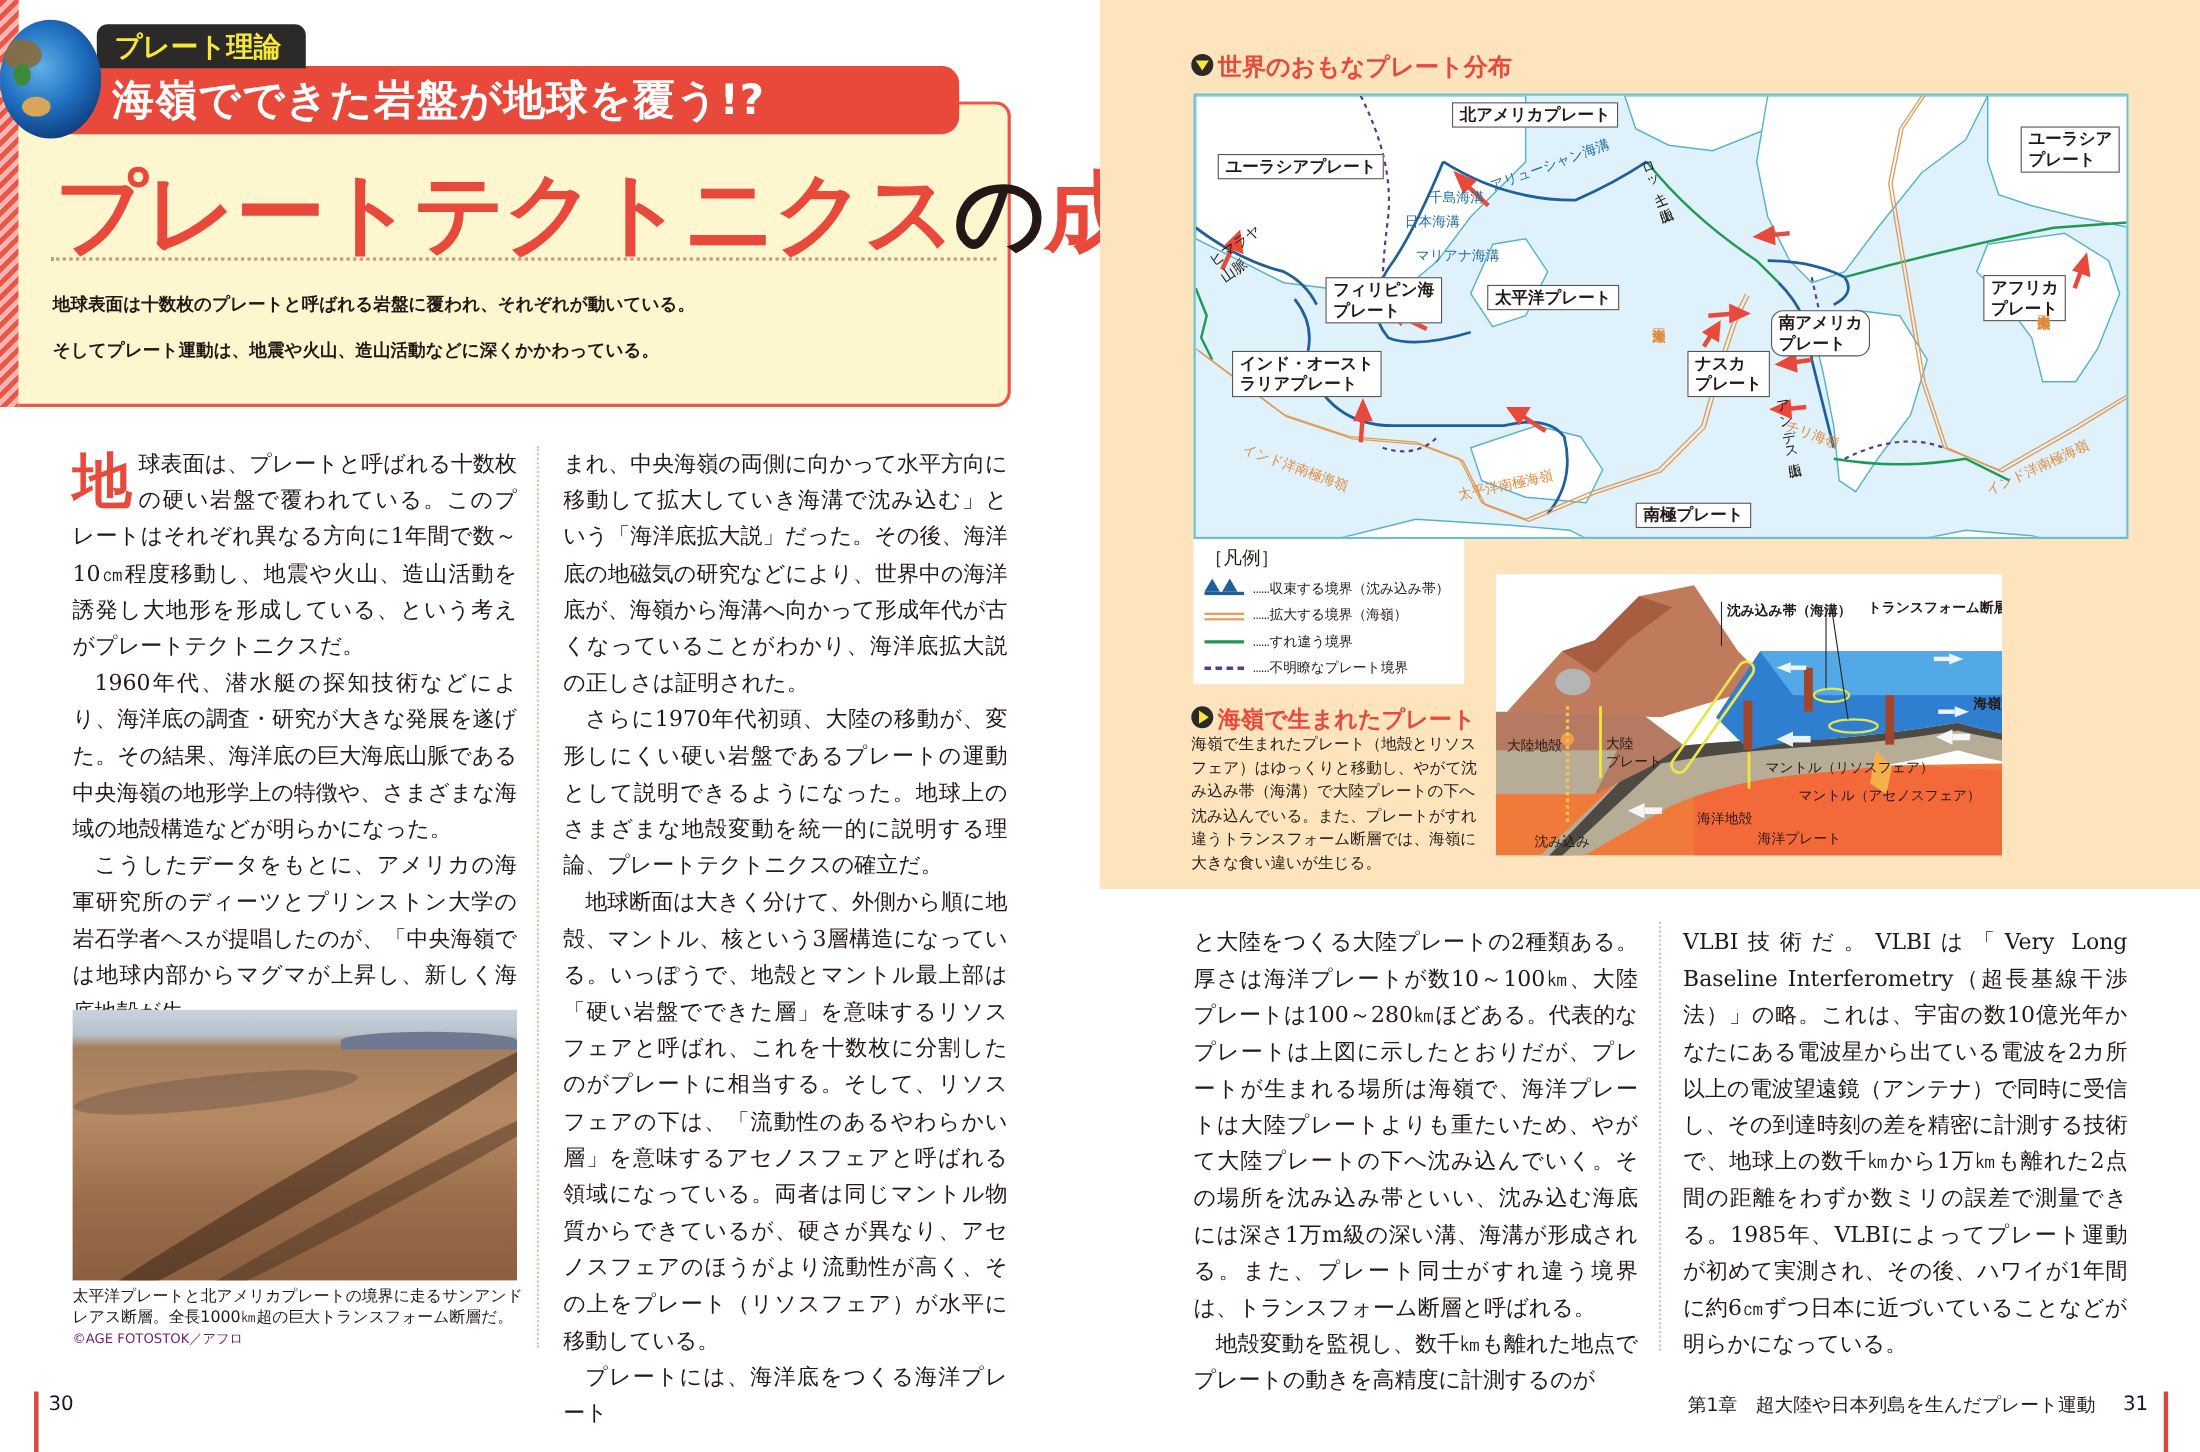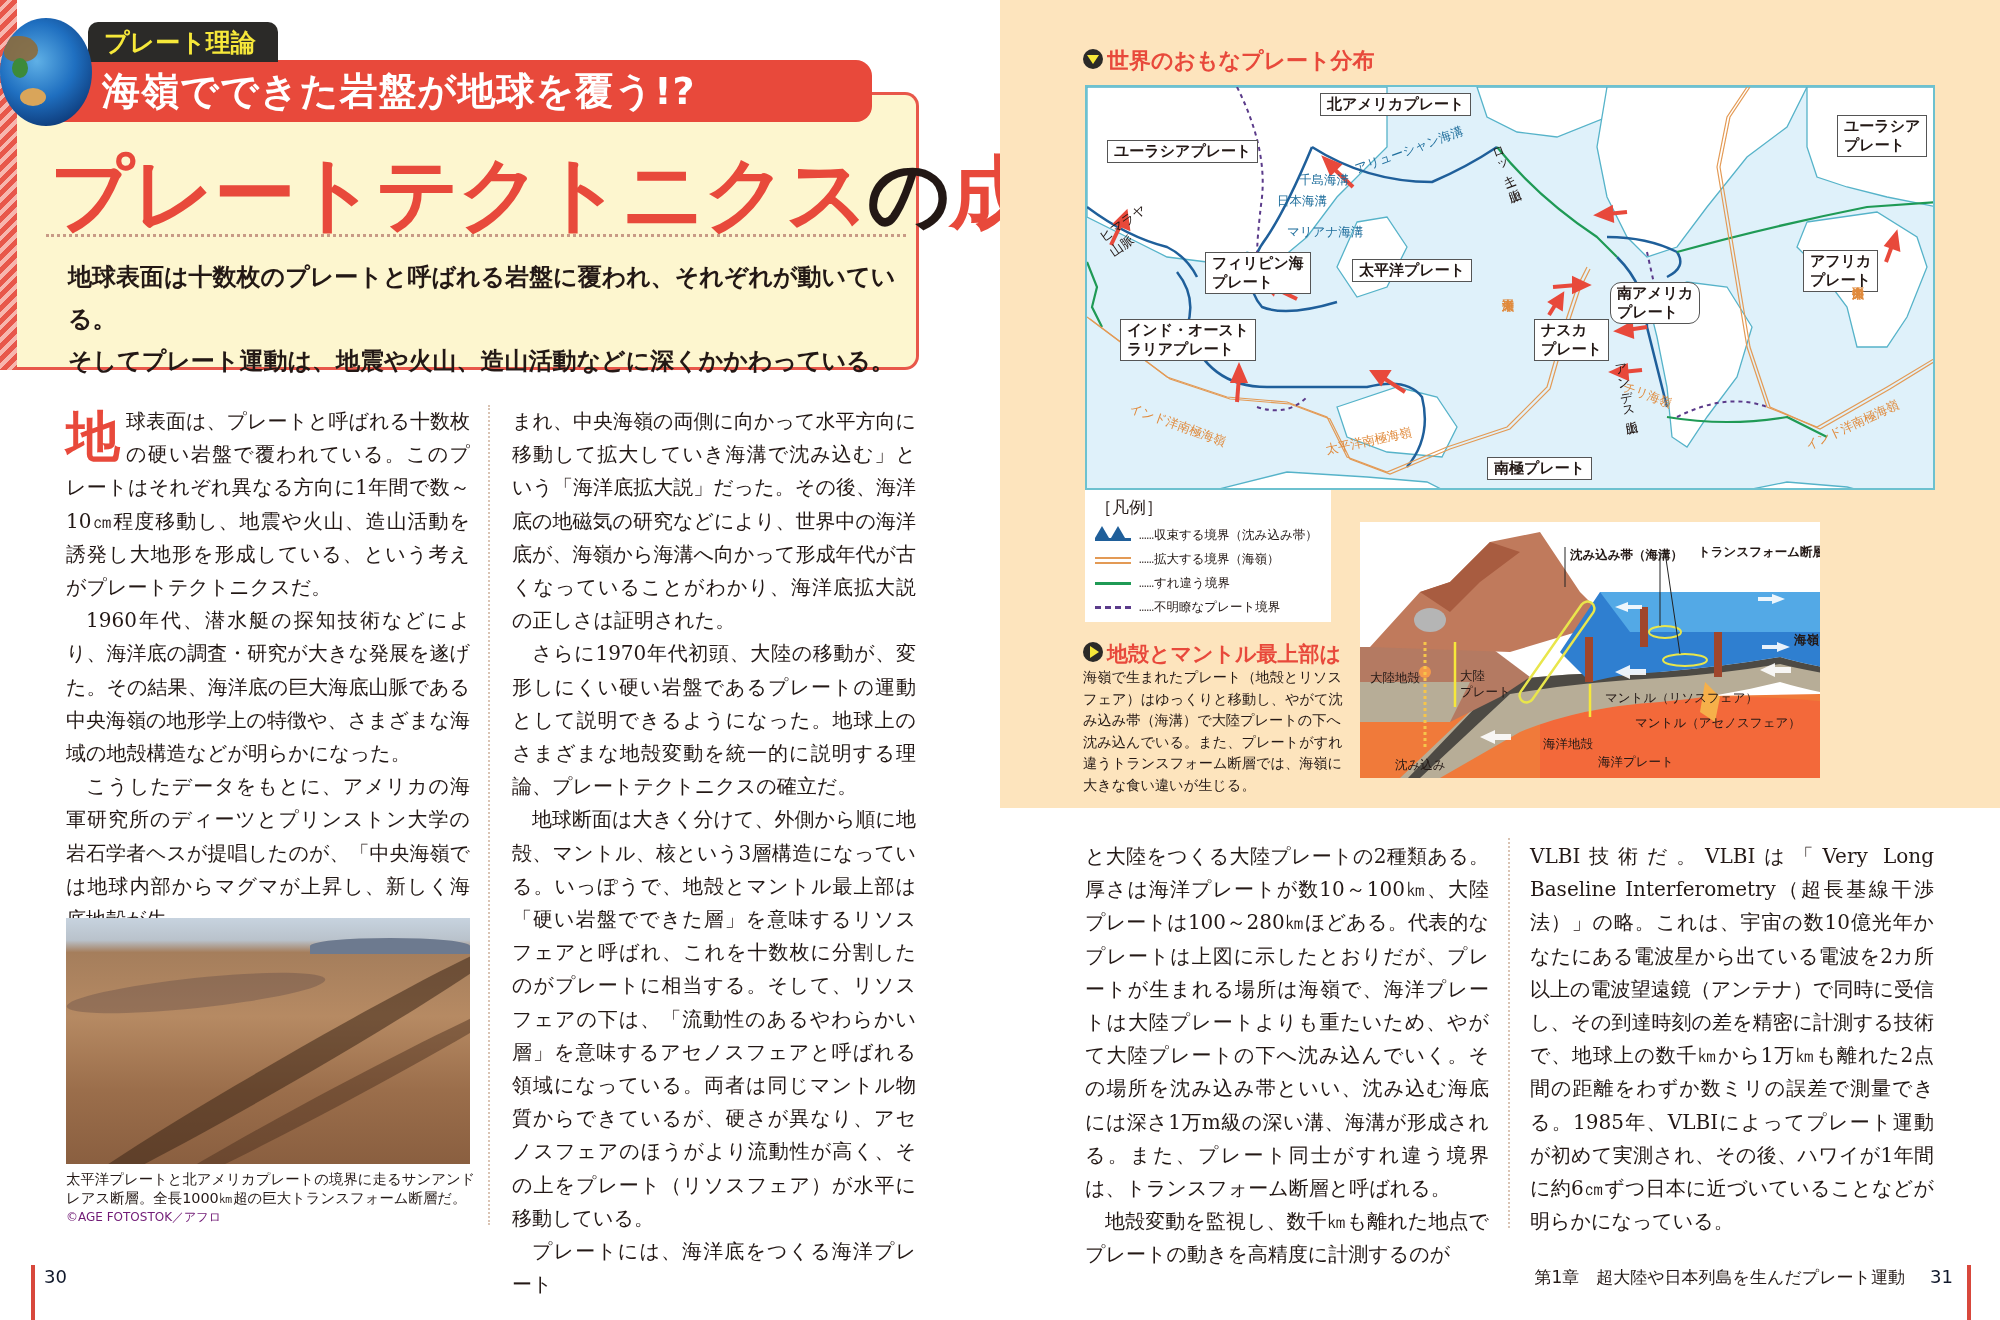--- a/index.html
+++ b/index.html
@@ -19,21 +19,21 @@
   .globe .land3 { position: absolute; left: 12px; top: 40px; width: 16px; height: 20px; background: #3d8a3a; border-radius: 50%; }
   .tag-dark { position: absolute; left: 88px; top: 22px; width: 190px; height: 40px; background: #2b2a28;
     border-radius: 10px 10px 0 0; z-index: 3; }
   .tag-dark span { position: absolute; left: 16px; top: 4px; font-size: 25px; font-weight: bold; color: #f6e83a; }
   .subtitle-bar { position: absolute; left: 62px; top: 60px; width: 810px; height: 62px; background: #e8493b;
     border-radius: 0 16px 16px 0; z-index: 2; }
   .subtitle-bar span { position: absolute; left: 40px; top: 6px; font-size: 38px; font-weight: bold; color: #ffffff; letter-spacing: 1px; }
   .main-title { position: absolute; left: 50px; top: 140px; font-size: 82px; font-weight: bold; color: #e8493b; letter-spacing: -2px; white-space: nowrap; }
   .main-title .no { color: #231815; }
   .dotted-rule { position: absolute; left: 46px; top: 234px; width: 860px; border-top: 3px dotted #c89a86; }
-  .lead { position: absolute; left: 68px; top: 256px; width: 850px; font-size: 24px; font-weight: bold; line-height: 42px; color: #231815; }
+  .lead { position: absolute; left: 48px; top: 256px; width: 850px; font-size: 16px; font-weight: bold; line-height: 42px; color: #231815; }
 
   
   .col { position: absolute; font-family: "DejaVu Serif", "Liberation Serif", serif; font-size: 20px; line-height: 33.2px; color: #231815; text-align: justify; }
   .col p { text-indent: 1em; }
   .col p.noindent { text-indent: 0; }
   .dropcap { float: left; font-family: "DejaVu Sans", sans-serif; font-weight: bold; font-size: 54px; line-height: 60px; color: #e8493b; margin: 2px 6px 0 0; }
   .col-divider { position: absolute; border-left: 2px dotted #d9c3b3; }
 
   
   .photo { position: absolute; left: 66px; top: 918px; width: 404px; height: 246px; overflow: hidden;
@@ -274,21 +274,21 @@
         <span class="sym grn"></span>
         <span>……すれ違う境界</span>
       </div>
     <div class="lg-row">
         <span class="sym dash"></span>
         <span>……不明瞭なプレート境界</span>
       </div>
   </div>
 
   <div class="fig-heading" style="left:1083px; top:640px; font-size:21px;">
-    <span class="bullet right"></span><span>地殻とマントル最上部は</span>
+    <span class="bullet right"></span><span>海嶺で生まれたプレート</span>
   </div>
   <div class="motion-text">海嶺で生まれたプレート（地殻とリソスフェア）はゆっくりと移動し、やがて沈み込み帯（海溝）で大陸プレートの下へ沈み込んでいる。また、プレートがすれ違うトランスフォーム断層では、海嶺に大きな食い違いが生じる。</div>
 
   <div class="xsec">
     <svg width="576" height="256" viewBox="0 0 576 256">
 
       <path d="M0 180 L576 170 L576 256 L0 256 Z" fill="#f07a3a"></path>
       <path d="M180 200 Q380 150 576 200 L576 256 L180 256 Z" fill="#f4633a" opacity=".7"></path>
 
       <path d="M140 160 Q200 150 300 150 Q360 145 420 135 Q470 150 576 160 L576 190 Q470 175 420 160 Q360 175 300 180 Q220 185 160 210 L80 256 L40 256 L120 180 Z" fill="#b7ad97"></path>

